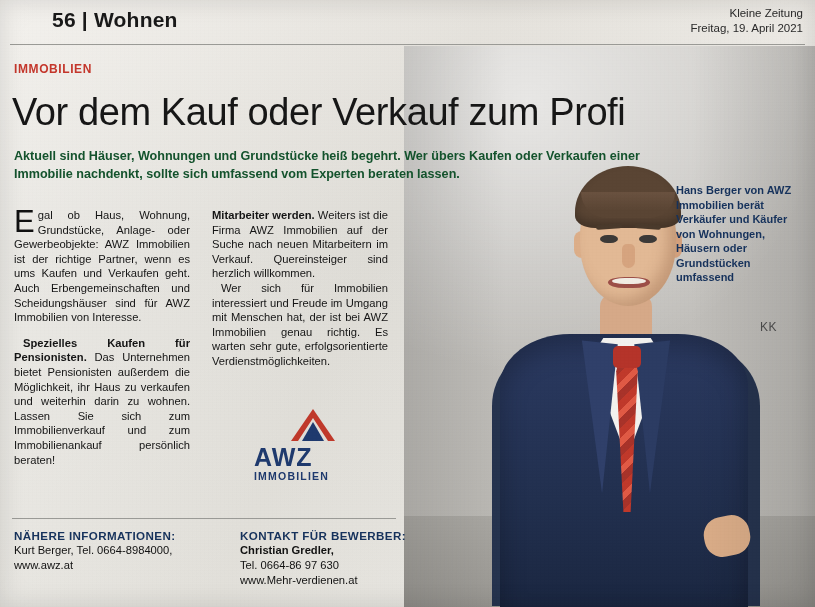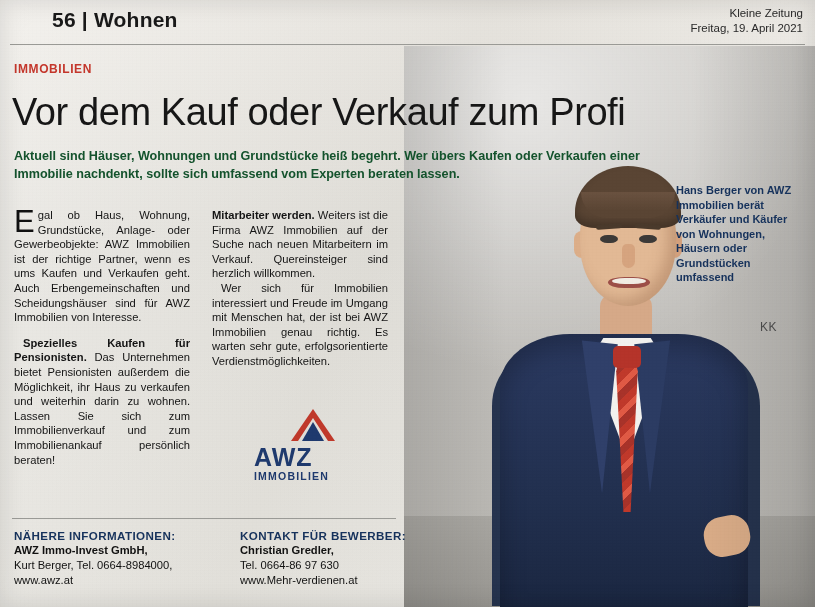--- a/index.html
+++ b/index.html
@@ -364,21 +364,20 @@
       </svg>
     </div>
     <div class="word">AWZ</div>
     <div class="sub">IMMOBILIEN</div>
   </div>
 
   <div class="rule-bottom"></div>
 
   <div class="info info-1">
     <div class="title">NÄHERE INFORMATIONEN:</div>
-    <div class="name">AWZ Immo-Invest GmbH,</div>
     <div>Kurt Berger, Tel. 0664-8984000, www.awz.at</div>
   </div>
 
   <div class="info info-2">
     <div class="title">KONTAKT FÜR BEWERBER:</div>
     <div class="name">Christian Gredler,</div>
     <div>Tel. 0664-86 97 630</div>
     <div>www.Mehr-verdienen.at</div>
   </div>
 

